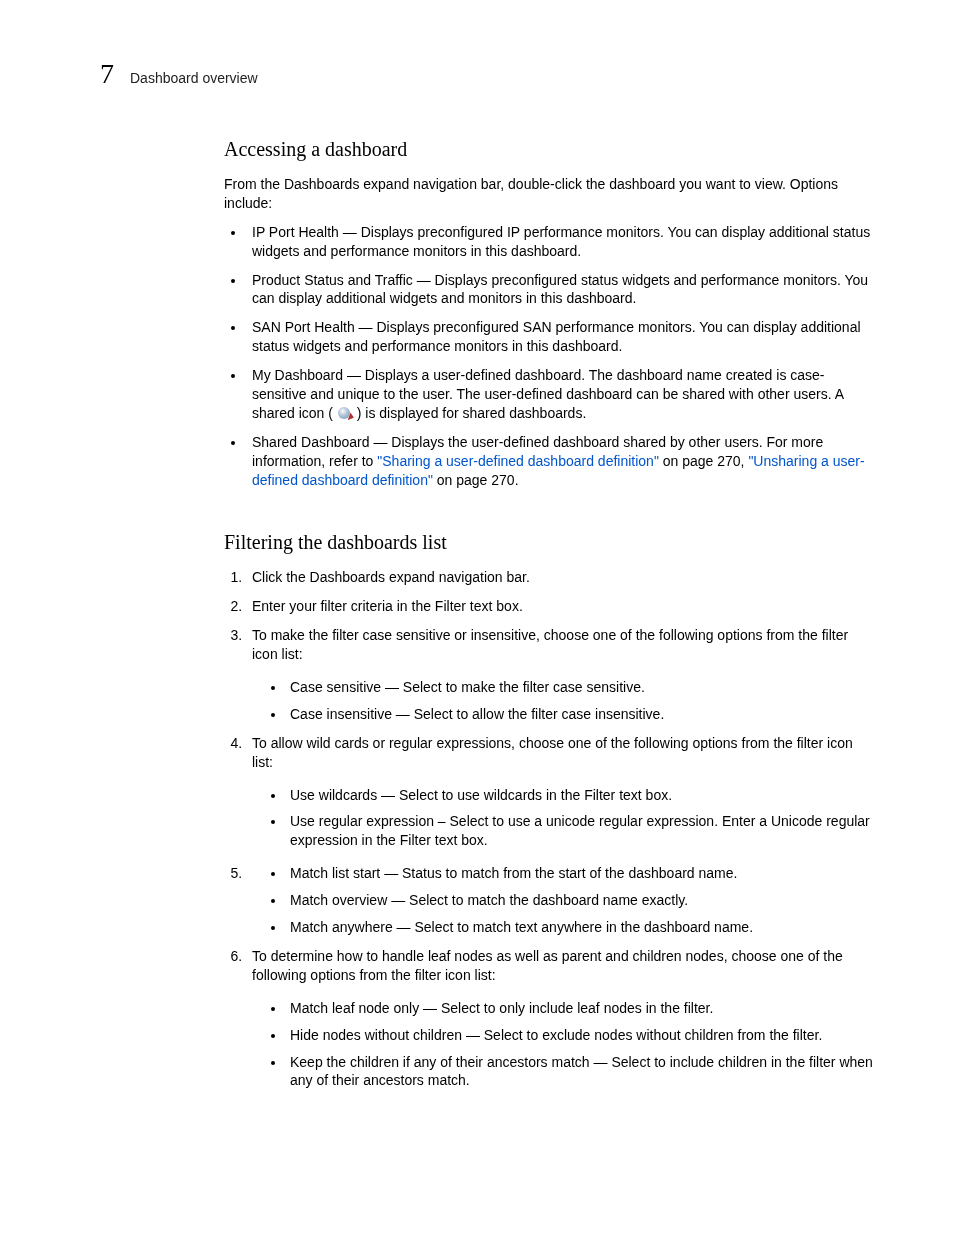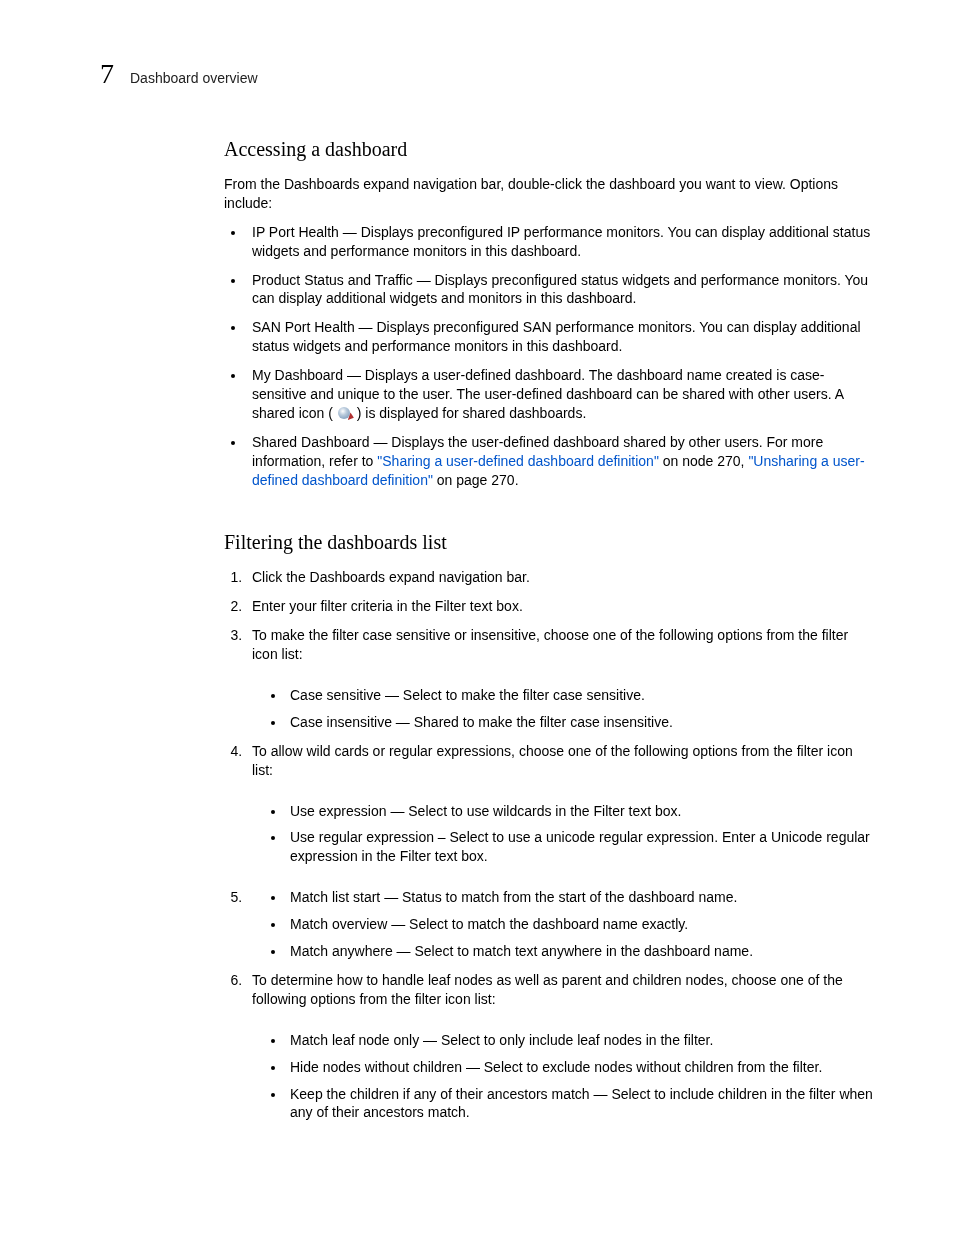--- a/index.html
+++ b/index.html
@@ -48,21 +48,21 @@
     margin: 0 0 16px 0;
     padding-left: 22px;
   }
   ul.bullets > li, ol.steps > li {
     margin-bottom: 10px;
     line-height: 1.35;
     padding-left: 6px;
   }
   ul.sub {
     list-style: disc;
-    margin: 22px 0 0 0;
+    margin: 14px 0 0 0;
     padding-left: 34px;
   }
   ul.sub > li {
     margin-bottom: 8px;
     line-height: 1.35;
     padding-left: 4px;
   }
   .bold { font-weight: normal; }
   a.xref {
     color: #0055cc;
@@ -113,47 +113,47 @@
     </p>
 
     <ul class="bullets">
       <li><span class="bold">IP Port Health</span><span> — Displays preconfigured IP performance monitors. You can display additional status widgets and performance monitors in this dashboard.</span></li>
       <li><span class="bold">Product Status and Traffic</span><span> — Displays preconfigured status widgets and performance monitors. You can display additional widgets and monitors in this dashboard.</span></li>
       <li><span class="bold">SAN Port Health</span><span> — Displays preconfigured SAN performance monitors. You can display additional status widgets and performance monitors in this dashboard.</span></li>
       <li>
         <span class="bold">My Dashboard</span><span> — Displays a user-defined dashboard. The dashboard name created is case-sensitive and unique to the user. The user-defined dashboard can be shared with other users. A shared icon (</span> <span class="shared-icon"></span> <span>) is displayed for shared dashboards.</span>
       </li>
       <li>
-        <span class="bold">Shared Dashboard</span><span> — Displays the user-defined dashboard shared by other users. For more information, refer to </span><a class="xref">"Sharing a user-defined dashboard definition"</a><span> on node 270, </span><a class="xref">"Unsharing a user-defined dashboard definition"</a><span> on page 270.</span>
+        <span class="bold">Shared Dashboard</span><span> — Displays the user-defined dashboard shared by other users. For more information, refer to </span><a class="xref">"Sharing a user-defined dashboard definition"</a><span> on page 270, </span><a class="xref">"Unsharing a user-defined dashboard definition"</a><span> on page 270.</span>
       </li>
     </ul>
 
     <div class="section-gap"></div>
 
     <h2>Filtering the dashboards list</h2>
 
 
     <ol class="steps">
       <li>
         <span>Click the </span><span class="bold">Dashboards</span><span> expand navigation bar.</span>
       </li>
       <li>
         <span>Enter your filter criteria in the </span><span class="bold">Filter</span><span> text box.</span>
       </li>
       <li>
         <span>To make the filter case sensitive or insensitive, choose one of the following options from the filter icon list:</span>
         <ul class="sub">
           <li><span class="bold">Case sensitive</span><span> — Select to make the filter case sensitive.</span></li>
-          <li><span class="bold">Case insensitive</span><span> — Shared to make the filter case insensitive.</span></li>
+          <li><span class="bold">Case insensitive</span><span> — Select to allow the filter case insensitive.</span></li>
         </ul>
       </li>
       <li>
         <span>To allow wild cards or regular expressions, choose one of the following options from the filter icon list:</span>
         <ul class="sub">
-          <li><span class="bold">Use expression</span><span> — Select to use wildcards in the </span><span class="bold">Filter</span><span> text box.</span></li>
+          <li><span class="bold">Use wildcards</span><span> — Select to use wildcards in the </span><span class="bold">Filter</span><span> text box.</span></li>
           <li><span class="bold">Use regular expression</span><span> – Select to use a unicode regular expression. Enter a Unicode regular expression in the </span><span class="bold">Filter</span><span> text box.</span></li>
         </ul>
       </li>
       <li>
         <ul class="sub">
           <li><span class="bold">Match list start</span><span> — Status to match from the start of the dashboard name.</span></li>
           <li><span class="bold">Match overview</span><span> — Select to match the dashboard name exactly.</span></li>
           <li><span class="bold">Match anywhere</span><span> — Select to match text anywhere in the dashboard name.</span></li>
         </ul>
       </li>

